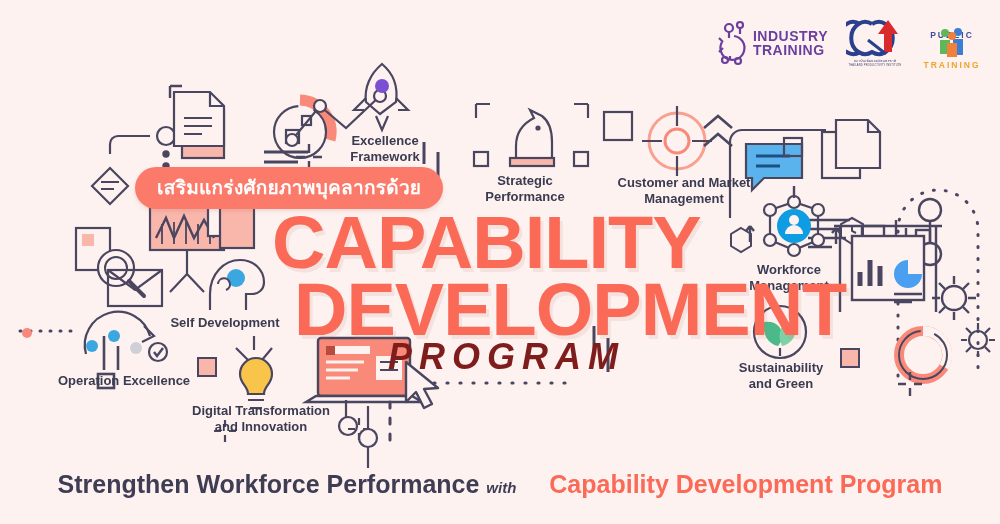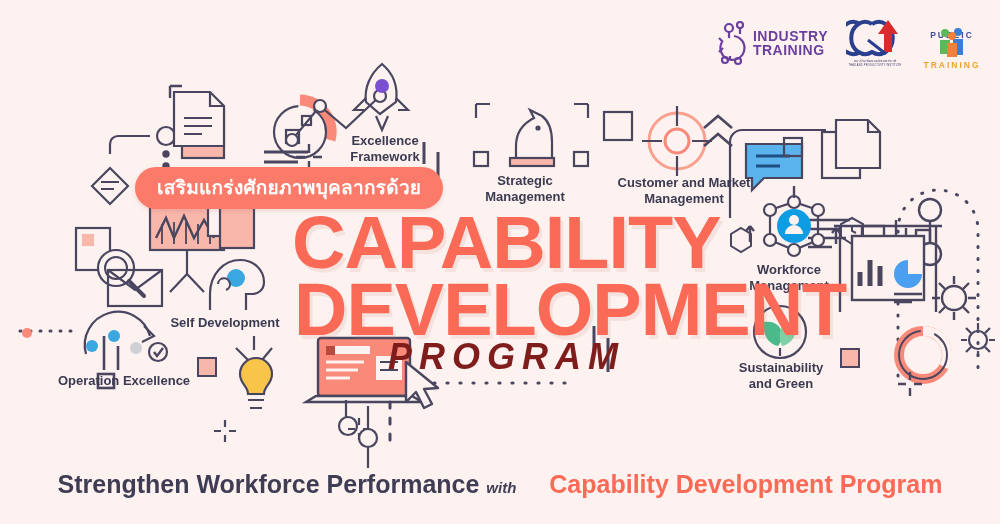--- a/index.html
+++ b/index.html
@@ -64,21 +64,21 @@
     box-shadow: 0 2px 4px rgba(180,90,80,.18);
   }
   .hl1, .hl2 {
     position: absolute; left: 272px;
     color: #fa6a56;
     font-weight: bold;
     font-family: "Liberation Sans", sans-serif;
     letter-spacing: -1px;
     text-shadow: 3px 4px 0 rgba(190,120,110,.13);
   }
-  .hl1 { top: 206px; font-size: 74px; line-height: 74px; margin-left: 20px; }
+  .hl1 { top: 206px; font-size: 74px; line-height: 74px; }
   .hl2 { top: 273px; font-size: 74px; line-height: 74px; margin-left: 22px; }
   .hl-program {
     position: absolute; left: 388px; top: 336px;
     font-size: 36px; font-weight: bold; font-style: italic;
     color: #7f1d1d; letter-spacing: 7px;
   }
   .hl-year {
     position: absolute; left: 574px; top: 327px;
     font-size: 62px; font-weight: bold;
     color: #4876e0; letter-spacing: -2px; line-height: 62px;
@@ -408,29 +408,31 @@
         <circle cx="16" cy="9" r="4" fill="#f0803a"></circle>
         <path d="M11 16 h10 v14 h-10 Z" fill="#f0803a"></path>
       </svg>
       <div class="arc-bot">TRAINING</div>
     </div>
   </div>
 
   <div class="ic-label" style="left:327px;top:133px;width:116px">Excellence
 Framework</div>
   <div class="ic-label" style="left:468px;top:173px;width:114px">Strategic
-Management</div>
+Performance</div>
   <div class="ic-label" style="left:610px;top:175px;width:148px">Customer and Market
 Management</div>
   <div class="ic-label" style="left:733px;top:262px;width:112px">Workforce
 Management</div>
   <div class="ic-label" style="left:725px;top:360px;width:112px">Sustainability
 and Green</div>
   <div class="ic-label" style="left:158px;top:315px;width:134px">Self Development</div>
   <div class="ic-label" style="left:48px;top:373px;width:152px">Operation Excellence</div>
+  <div class="ic-label" style="left:178px;top:403px;width:166px">Digital Transformation
+and Innovation</div>
 
   <div class="thai-badge">เสริมแกร่งศักยภาพบุคลากรด้วย</div>
   <div class="hl1">CAPABILITY</div>
   <div class="hl2">DEVELOPMENT</div>
   <div class="hl-program">PROGRAM</div>
 
   <div class="tagline">
     <span>Strengthen Workforce Performance</span>
     <span class="with">with</span>
     <span class="coral">Capability Development Program</span>

